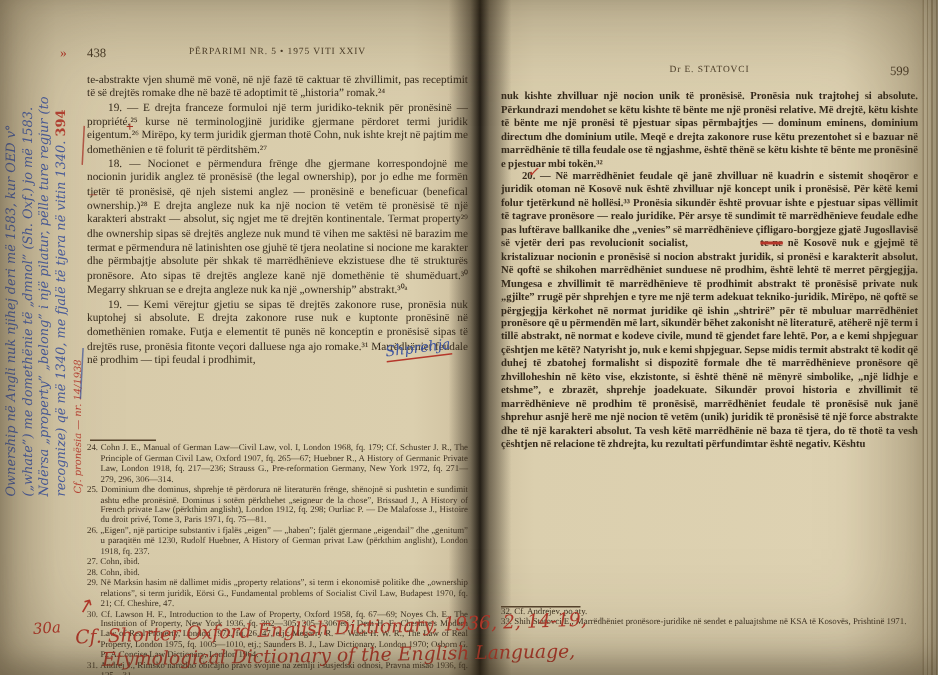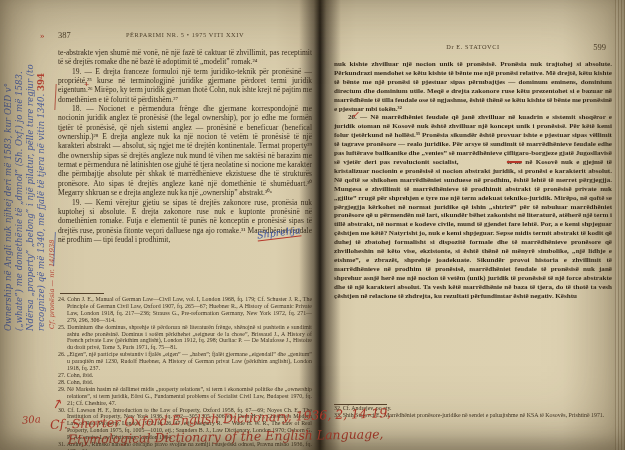--- a/index.html
+++ b/index.html
@@ -74,25 +74,25 @@
 </head>
 <body>
 
 <div class="scan">
 
   <div class="gutter"></div>
   <div class="page-edges"></div>
 
   <div class="page page-left">
     <div class="runhead">
-      <span class="pnum">387</span>
+      <span class="pnum">438</span>
       <span class="rtitle">PËRPARIMI NR. 5 • 1975 VITI XXIV</span>
     </div>
     <div class="body-text">
-      <p class="cont">te-abstrakte vjen shumë më vonë, në një fazë të caktuar të zhvillimit, pas receptimit të së drejtës romake dhe në bazë të adoptimit të „modelit” romak.²⁴</p>
+      <p class="cont">te-abstrakte vjen shumë më vonë, në një fazë të caktuar të zhvillimit, pas receptimit të së drejtës romake dhe në bazë të adoptimit të „historia” romak.²⁴</p>
       <p>19. — E drejta franceze formuloi një term juridiko-teknik për pronësinë — propriété,²⁵ kurse në terminologjinë juridike gjermane përdoret termi juridik eigentum.²⁶ Mirëpo, ky term juridik gjerman thotë Cohn, nuk ishte krejt në pajtim me domethënien e të folurit të përditshëm.²⁷</p>
       <p>18. — Nocionet e përmendura frënge dhe gjermane korrespondojnë me nocionin juridik anglez të pronësisë (the legal ownership), por jo edhe me formën tjetër të pronësisë, që njeh sistemi anglez — pronësinë e beneficuar (benefical ownership.)²⁸ E drejta angleze nuk ka një nocion të vetëm të pronësisë të një karakteri abstrakt — absolut, siç ngjet me të drejtën kontinentale. Termat property²⁹ dhe ownership sipas së drejtës angleze nuk mund të vihen me saktësi në barazim me termat e përmendura në latinishten ose gjuhë të tjera neolatine si nocione me karakter dhe përmbajtje absolute për shkak të marrëdhënieve ekzistuese dhe të strukturës pronësore. Ato sipas të drejtës angleze kanë një domethënie të shumëduart.³⁰ Megarry shkruan se e drejta angleze nuk ka një „ownership” abstrakt.³⁰ᵃ</p>
       <p>19. — Kemi vërejtur gjetiu se sipas të drejtës zakonore ruse, pronësia nuk kuptohej si absolute. E drejta zakonore ruse nuk e kuptonte pronësinë në domethënien romake. Futja e elementit të punës në konceptin e pronësisë sipas të drejtës ruse, pronësia fitonte veçori dalluese nga ajo romake.³¹ Marrëdhëniet feudale në prodhim — tipi feudal i prodhimit,</p>
     </div>
     <div class="fnrule"></div>
     <div class="footnotes">
       <div>24. Cohn J. E., Manual of German Law—Civil Law, vol. I, London 1968, fq. 179; Cf. Schuster J. R., The Principle of German Civil Law, Oxford 1907, fq. 265—67; Huebner R., A History of Germanic Private Law, London 1918, fq. 217—236; Strauss G., Pre-reformation Germany, New York 1972, fq. 271—279, 296, 306—314.</div>
       <div>25. Dominium dhe dominus, shprehje të përdorura në literaturën frënge, shënojnë si pushtetin e sundimit ashtu edhe pronësinë. Dominus i sotëm përkthehet „seigneur de la chose”, Brissaud J., A History of French private Law (përkthim anglisht), London 1912, fq. 298; Ourliac P. — De Malafosse J., Histoire du droit privé, Tome 3, Paris 1971, fq. 75—81.</div>
       <div>26. „Eigen”, një participe substantiv i fjalës „eigen” — „haben”; fjalët gjermane „eigendail” dhe „genitum” u paraqitën më 1230, Rudolf Huebner, A History of German privat Law (përkthim anglisht), London 1918, fq. 237.</div>
       <div>27. Cohn, ibid.</div>

